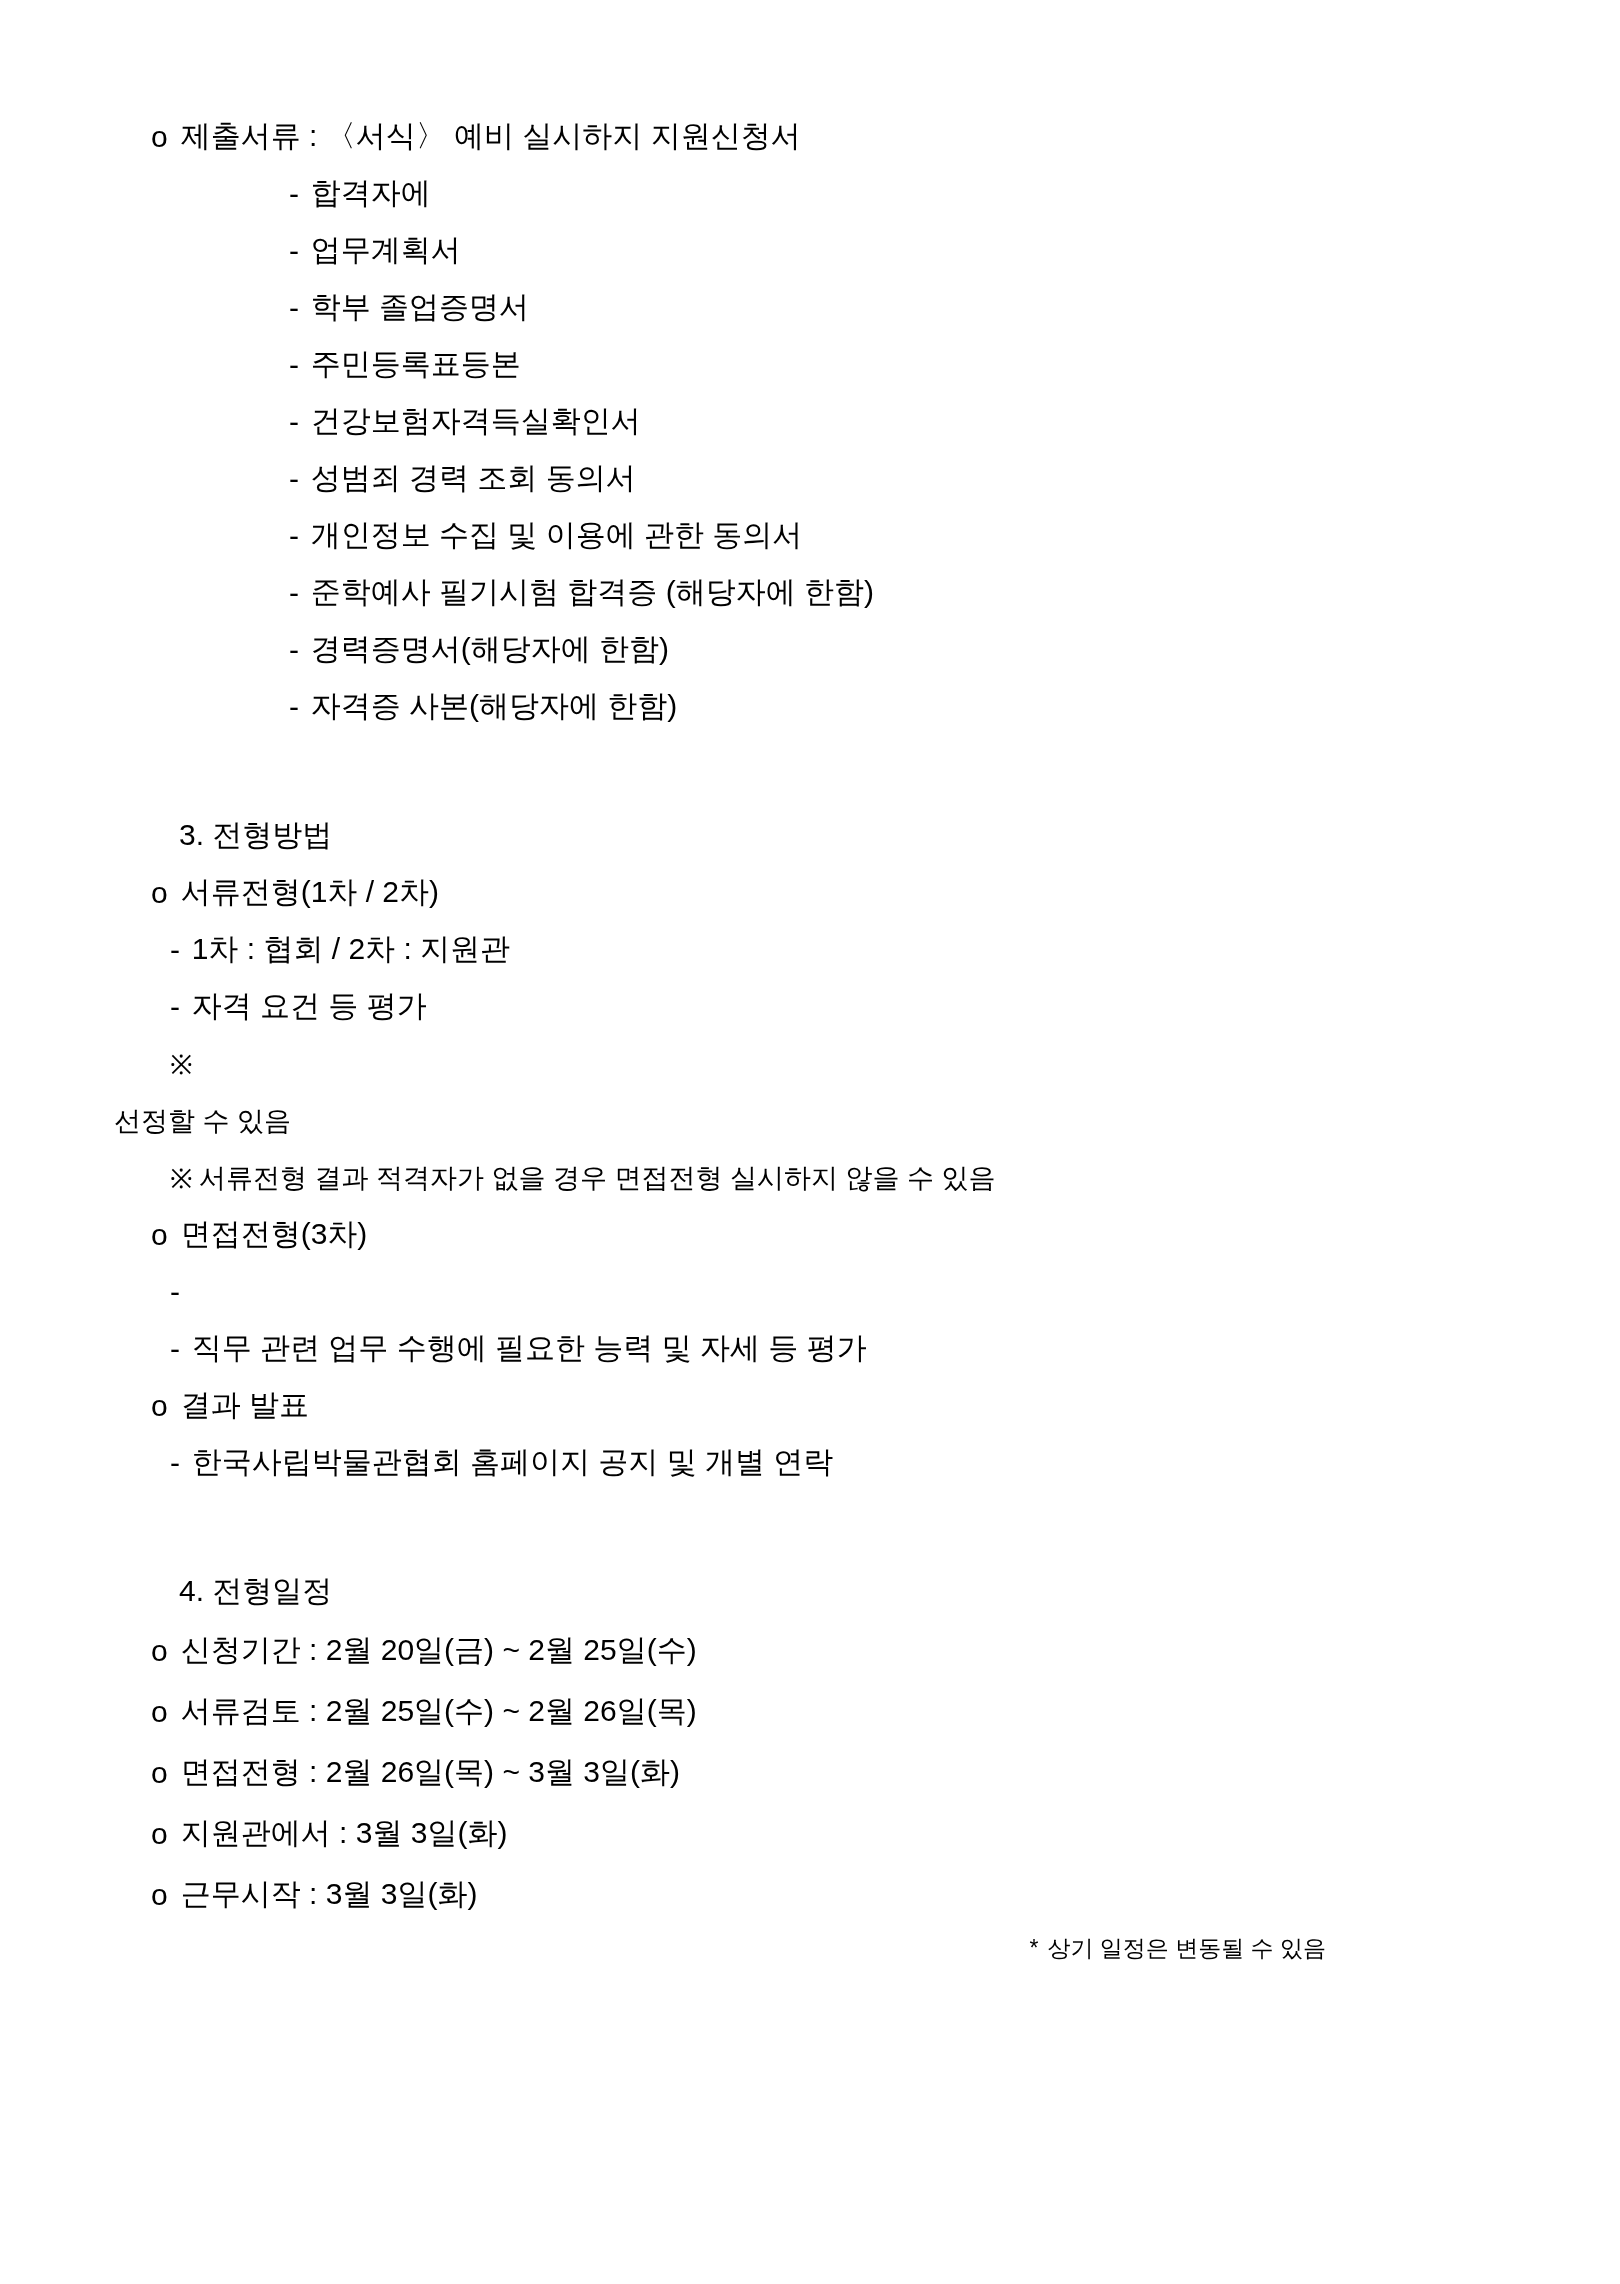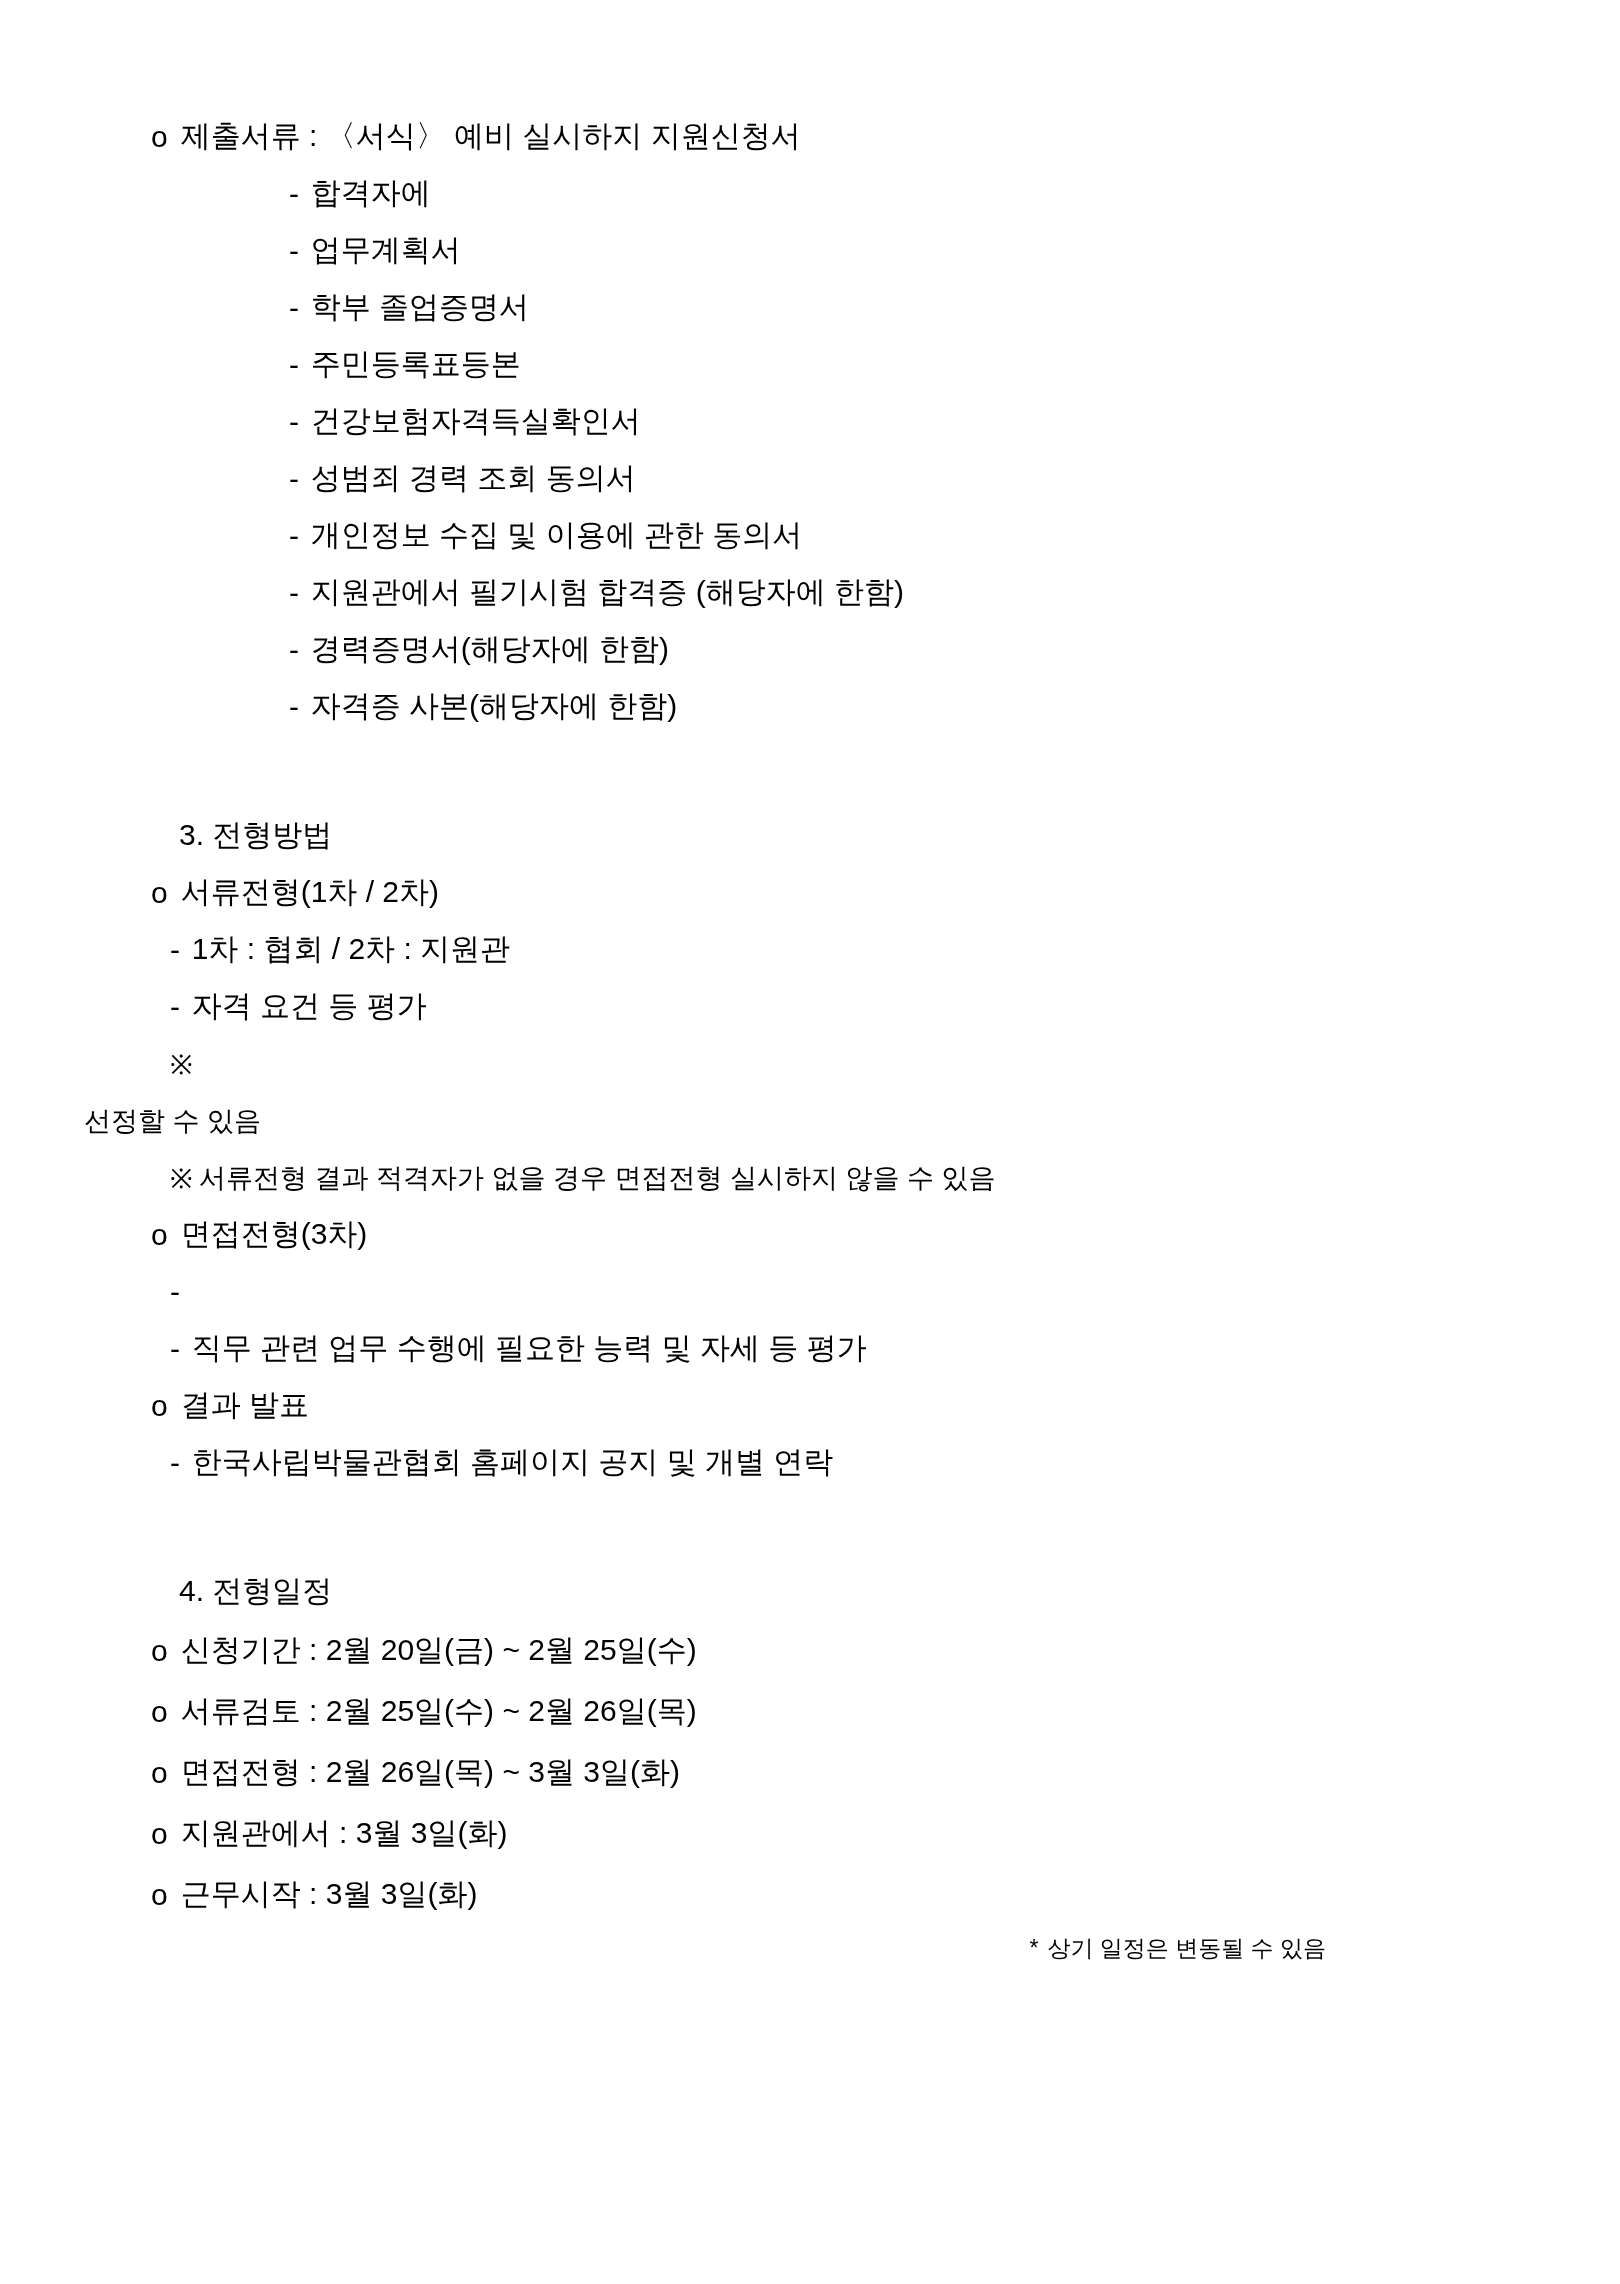--- a/index.html
+++ b/index.html
@@ -15,21 +15,21 @@
     padding-top:108px;
     overflow:hidden;
   }
   .line{display:flex;align-items:center;height:57px;white-space:pre;}
   .line-s4{height:61px;}
   .ind-bullet{padding-left:151px;}
   .ind-docitem{padding-left:289px;}
   .ind-section{padding-left:147px;margin-left:32px;}
   .ind-dash{padding-left:170px;}
   .ind-note{padding-left:170px;font-size:27px;}
-  .ind-cont{padding-left:84px;font-size:27px;}
+  .ind-cont{padding-left:114px;font-size:27px;}
   .sec-gap{margin-top:72px;}
   .bullet{margin-right:13px;}
   .dash{margin-right:11.7px;}
   .note-mark{margin-right:6.5px;}
   .footnote{height:46px;justify-content:flex-end;padding-right:294px;font-size:23px;}
   .star{margin-right:9px;}
 </style>
 </head>
 <body>
 
@@ -63,21 +63,21 @@
   <div class="line ind-docitem">
     <span class="dash">-</span>
     <span>성범죄 경력 조회 동의서</span>
   </div>
   <div class="line ind-docitem">
     <span class="dash">-</span>
     <span>개인정보 수집 및 이용에 관한 동의서</span>
   </div>
   <div class="line ind-docitem">
     <span class="dash">-</span>
-    <span>지원관에서 필기시험 합격증 (해당자에 한함)</span>
+    <span>준학예사 필기시험 합격증 (해당자에 한함)</span>
   </div>
   <div class="line ind-docitem">
     <span class="dash">-</span>
     <span>경력증명서(해당자에 한함)</span>
   </div>
   <div class="line ind-docitem">
     <span class="dash">-</span>
     <span>자격증 사본(해당자에 한함)</span>
   </div>
 

